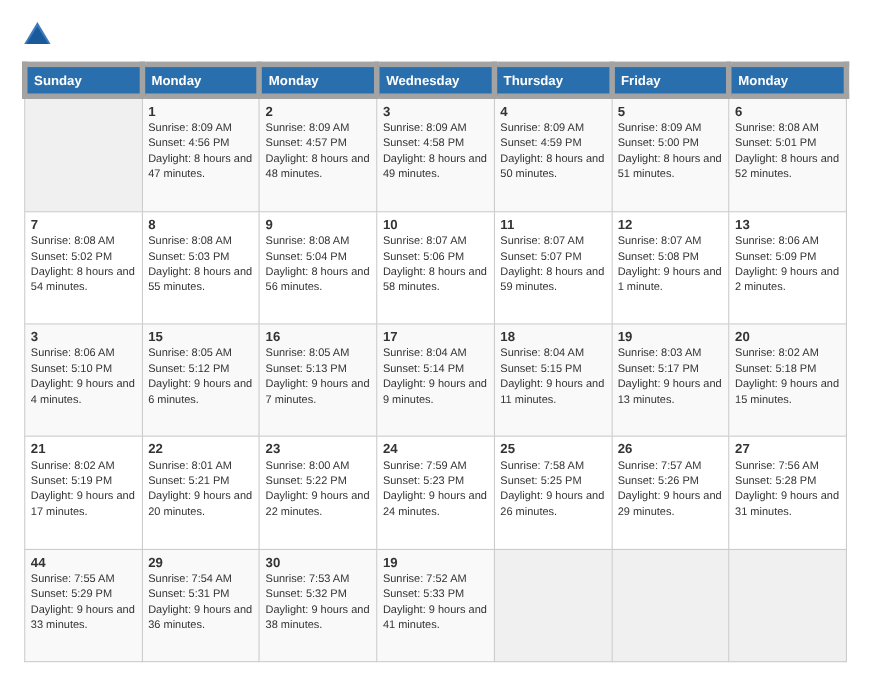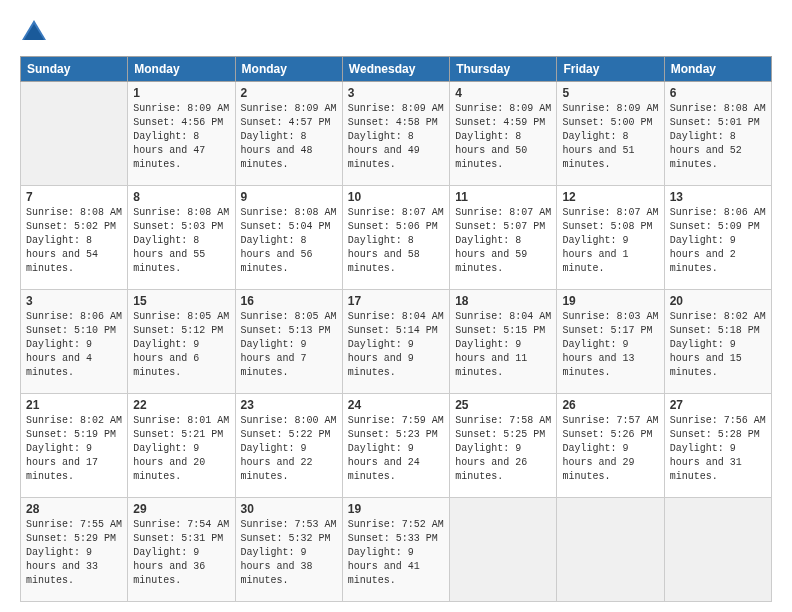--- a/index.html
+++ b/index.html
@@ -65,21 +65,21 @@
       border-collapse: collapse;
       flex: 1;
     }
     .calendar thead tr th {
       background-color: #2a6fad;
       color: #fff;
       font-size: 12px;
       font-weight: bold;
       padding: 5px 6px;
       text-align: left;
-      border: 1px solid #a3a3a3;
+      border: 5px solid #a3a3a3;
     }
     .calendar tbody tr td {
       border: 1px solid #ccc;
       vertical-align: top;
       padding: 4px 5px;
       font-size: 10.5px;
       color: #333;
       width: calc(100% / 7);
       background: #fff;
     }
@@ -92,21 +92,20 @@
     .day-num {
       font-weight: bold;
       font-size: 12px;
       display: block;
       margin-bottom: 2px;
     }
     .day-info {
       font-size: 10px;
       color: #333;
       line-height: 1.4;
-      font-family: Liberation Mono, monospace;
     }
     .empty-cell {
       background: #f0f0f0 !important;
     }
   </style>
 </head>
 <body>
 
 <div class="page">
   <div class="header">
@@ -251,21 +250,21 @@
             <span class="day-num">26</span>
             <div class="day-info">Sunrise: 7:57 AM<br>Sunset: 5:26 PM<br>Daylight: 9 hours and 29 minutes.</div>
           </td>
           <td>
             <span class="day-num">27</span>
             <div class="day-info">Sunrise: 7:56 AM<br>Sunset: 5:28 PM<br>Daylight: 9 hours and 31 minutes.</div>
           </td>
         </tr>
         <tr>
           <td>
-            <span class="day-num">28</span>
+            <span class="day-num">44</span>
             <div class="day-info">Sunrise: 7:55 AM<br>Sunset: 5:29 PM<br>Daylight: 9 hours and 33 minutes.</div>
           </td>
           <td>
             <span class="day-num">29</span>
             <div class="day-info">Sunrise: 7:54 AM<br>Sunset: 5:31 PM<br>Daylight: 9 hours and 36 minutes.</div>
           </td>
           <td>
             <span class="day-num">30</span>
             <div class="day-info">Sunrise: 7:53 AM<br>Sunset: 5:32 PM<br>Daylight: 9 hours and 38 minutes.</div>
           </td>

